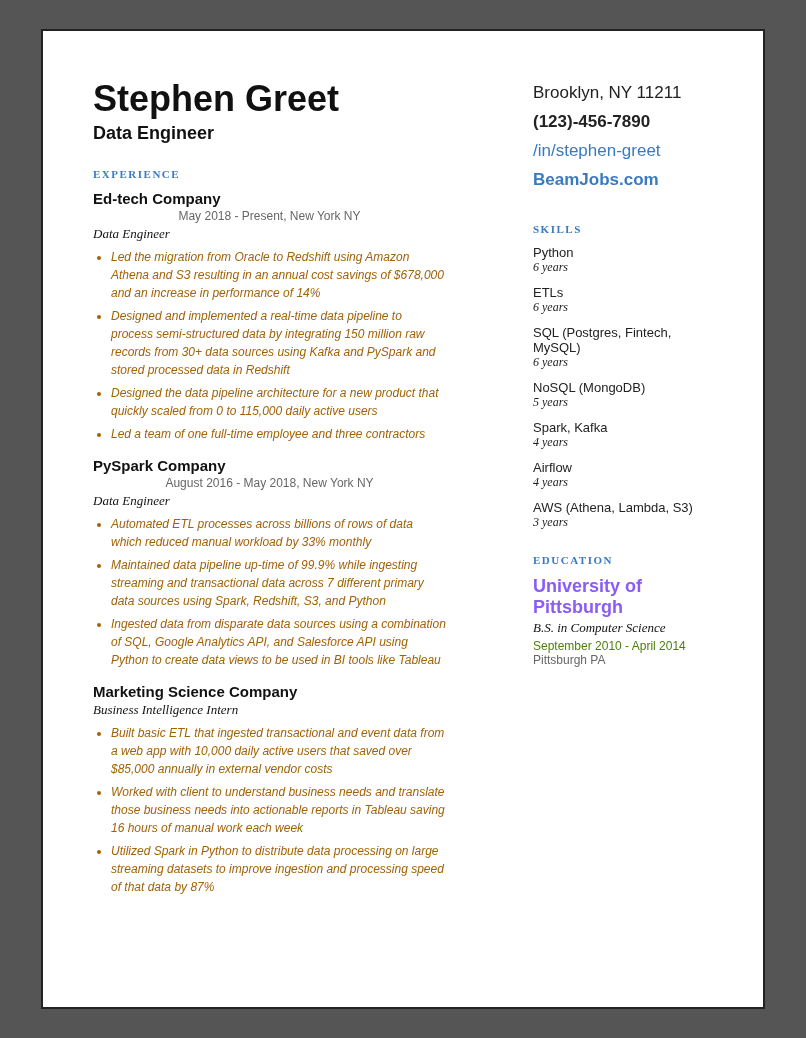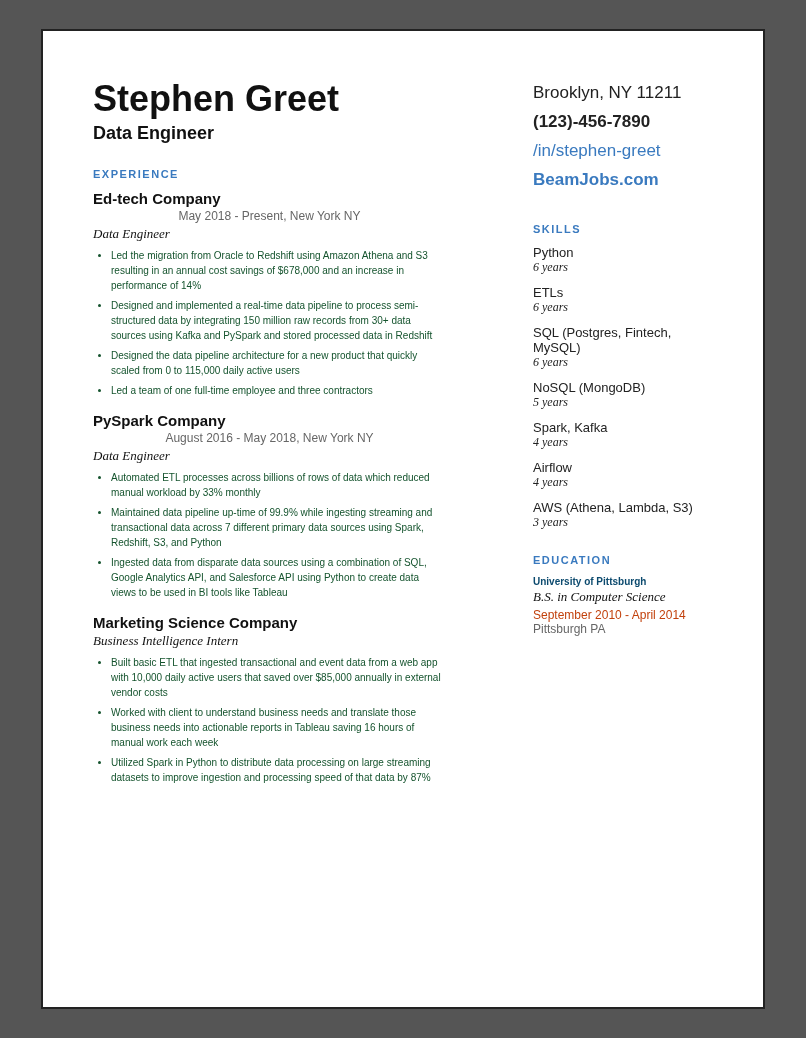--- a/index.html
+++ b/index.html
@@ -50,21 +50,21 @@
       margin-bottom: 24px;
     }
 
     
     .section-header {
       font-size: 11px;
       font-weight: 700;
       color: #3a7abf;
       letter-spacing: 1.5px;
       text-transform: uppercase;
-      font-family: Liberation Sans, sans-serif;
+      font-family: Liberation Serif, serif;
       margin-bottom: 10px;
       margin-top: 22px;
     }
     .section-header:first-child { margin-top: 0; }
 
     
     .company-name {
       font-size: 15px;
       font-weight: 700;
       color: #111;
@@ -84,25 +84,26 @@
       color: #111;
       font-family: Georgia, serif;
       margin-bottom: 6px;
     }
     .bullet-list {
       list-style: disc;
       padding-left: 18px;
       margin-bottom: 14px;
     }
     .bullet-list li {
-      font-size: 10px;
-      color: #14532d;
+      font-size: 12px;
+      color: #a16207;
       font-family: Arial, sans-serif;
       line-height: 1.5;
       margin-bottom: 5px;
+      font-style: italic;
     }
     .exp-entry {
       margin-bottom: 6px;
     }
 
     
     .contact-info {
       font-family: Arial, sans-serif;
       font-size: 17px;
       color: #222;
@@ -128,36 +129,36 @@
     }
     .skill-years {
       font-size: 12px;
       font-style: italic;
       color: #222;
       font-family: Georgia, serif;
     }
 
     
     .edu-university {
-      font-size: 10px;
-      font-weight: 700;
-      color: #0c4a6e;
+      font-size: 18px;
+      font-weight: 700;
+      color: #8b5cf6;
       font-family: Arial, sans-serif;
       margin-bottom: 2px;
     }
     .edu-degree {
       font-size: 13px;
       font-style: italic;
       color: #111;
       font-family: Georgia, serif;
       margin-bottom: 3px;
     }
     .edu-date {
       font-size: 12px;
-      color: #c2410c;
+      color: #4d7c0f;
       font-family: Arial, sans-serif;
     }
     .edu-location {
       font-size: 12px;
       color: #666;
       font-family: Arial, sans-serif;
     }
   </style>
 </head>
 <body>

